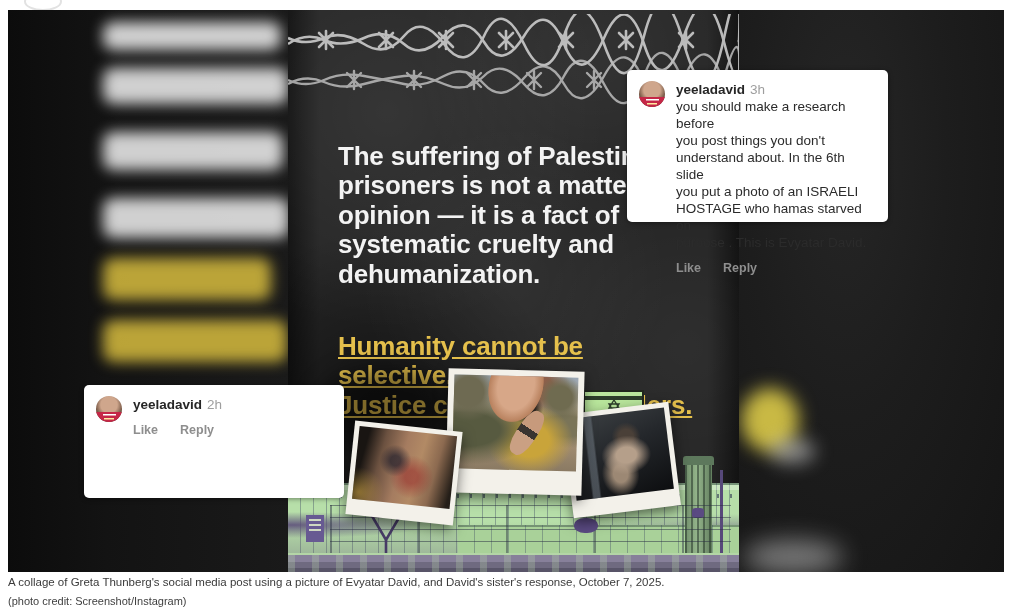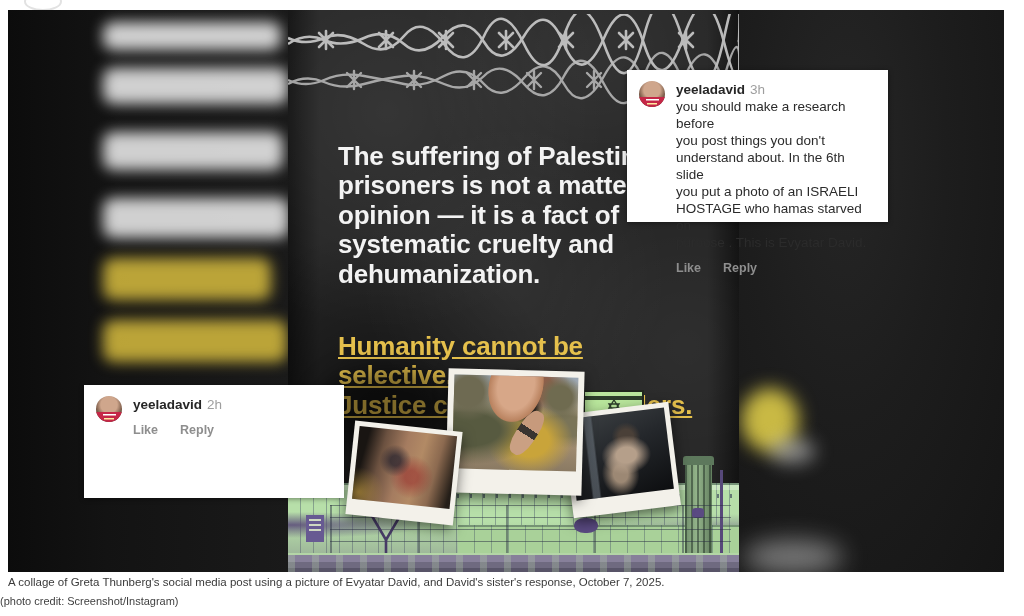--- a/index.html
+++ b/index.html
@@ -118,41 +118,41 @@
   .arm{position:absolute;left:52%;top:34%;width:16%;height:52%;transform:rotate(32deg);border-radius:40%;
     background:linear-gradient(180deg,#c79a7c 0 40%,#3a3430 40% 55%,#caa083 55%);}
   .ph-hostage{background:
     linear-gradient(90deg,transparent 16%,rgba(120,130,140,.5) 18% 24%,transparent 26%),
     radial-gradient(ellipse at 56% 52%,#b59f8a 0 13%,rgba(181,159,138,0) 32%),
     radial-gradient(ellipse at 48% 74%,#9c8874 0 10%,transparent 26%),
     radial-gradient(circle at 58% 30%,#4a4038 0 9%,transparent 18%),
     linear-gradient(160deg,#3c4043 0%,#24272b 45%,#0d0e10 100%);}
 
   
-  .comment{position:absolute;background:#fff;border-radius:0;box-shadow:0 1px 5px rgba(0,0,0,.4);
+  .comment{position:absolute;background:#fff;border-radius:5px;box-shadow:0 1px 5px rgba(0,0,0,.4);
     padding:11px 12px 9px;display:flex;gap:11px;z-index:10;}
   .c1{left:619px;top:60px;width:261px;height:152px;box-sizing:border-box;}
   .c2{left:76px;top:375px;width:260px;height:113px;box-sizing:border-box;}
   .c-avatar{width:26px;height:26px;border-radius:50%;overflow:hidden;flex:none;position:relative;
     background:radial-gradient(circle at 50% 34%,#cfa68c 0 38%,#54392a 72%,#2e2018 100%);}
   .c-avatar::after{content:"";position:absolute;left:0;right:0;bottom:0;height:10px;
     background:
       linear-gradient(#fff,#fff) 50% 2px/13px 1.5px no-repeat,
       linear-gradient(#ffe9a0,#ffe9a0) 50% 5.5px/10px 1.5px no-repeat,
       #c52747;}
   .c-body{font-size:13.5px;color:#2b2b2b;line-height:17px;}
   .c-user{font-weight:bold;color:#262626;}
   .c-time{color:#9e9e9e;margin-left:5px;}
   .c-text{white-space:pre-line;}
   .c-actions{margin-top:9px;display:flex;gap:22px;color:#8e8e8e;font-size:12.5px;font-weight:600;}
   .c-actions span{cursor:pointer;}
 
   
   .caption{position:absolute;left:8px;top:576px;font-size:11.5px;color:#3a3a3a;}
-  .credit{position:absolute;left:0;top:595px;font-size:11px;color:#3f3f3f;}
+  .credit{position:absolute;left:8px;top:595px;font-size:11px;color:#3f3f3f;}
 </style>
 </head>
 <body>
 
 <div class="top-arc"></div>
 
 <div class="photo">
 
   <div class="bg-left">
     <div class="blur-line blur-white bl1"></div>

